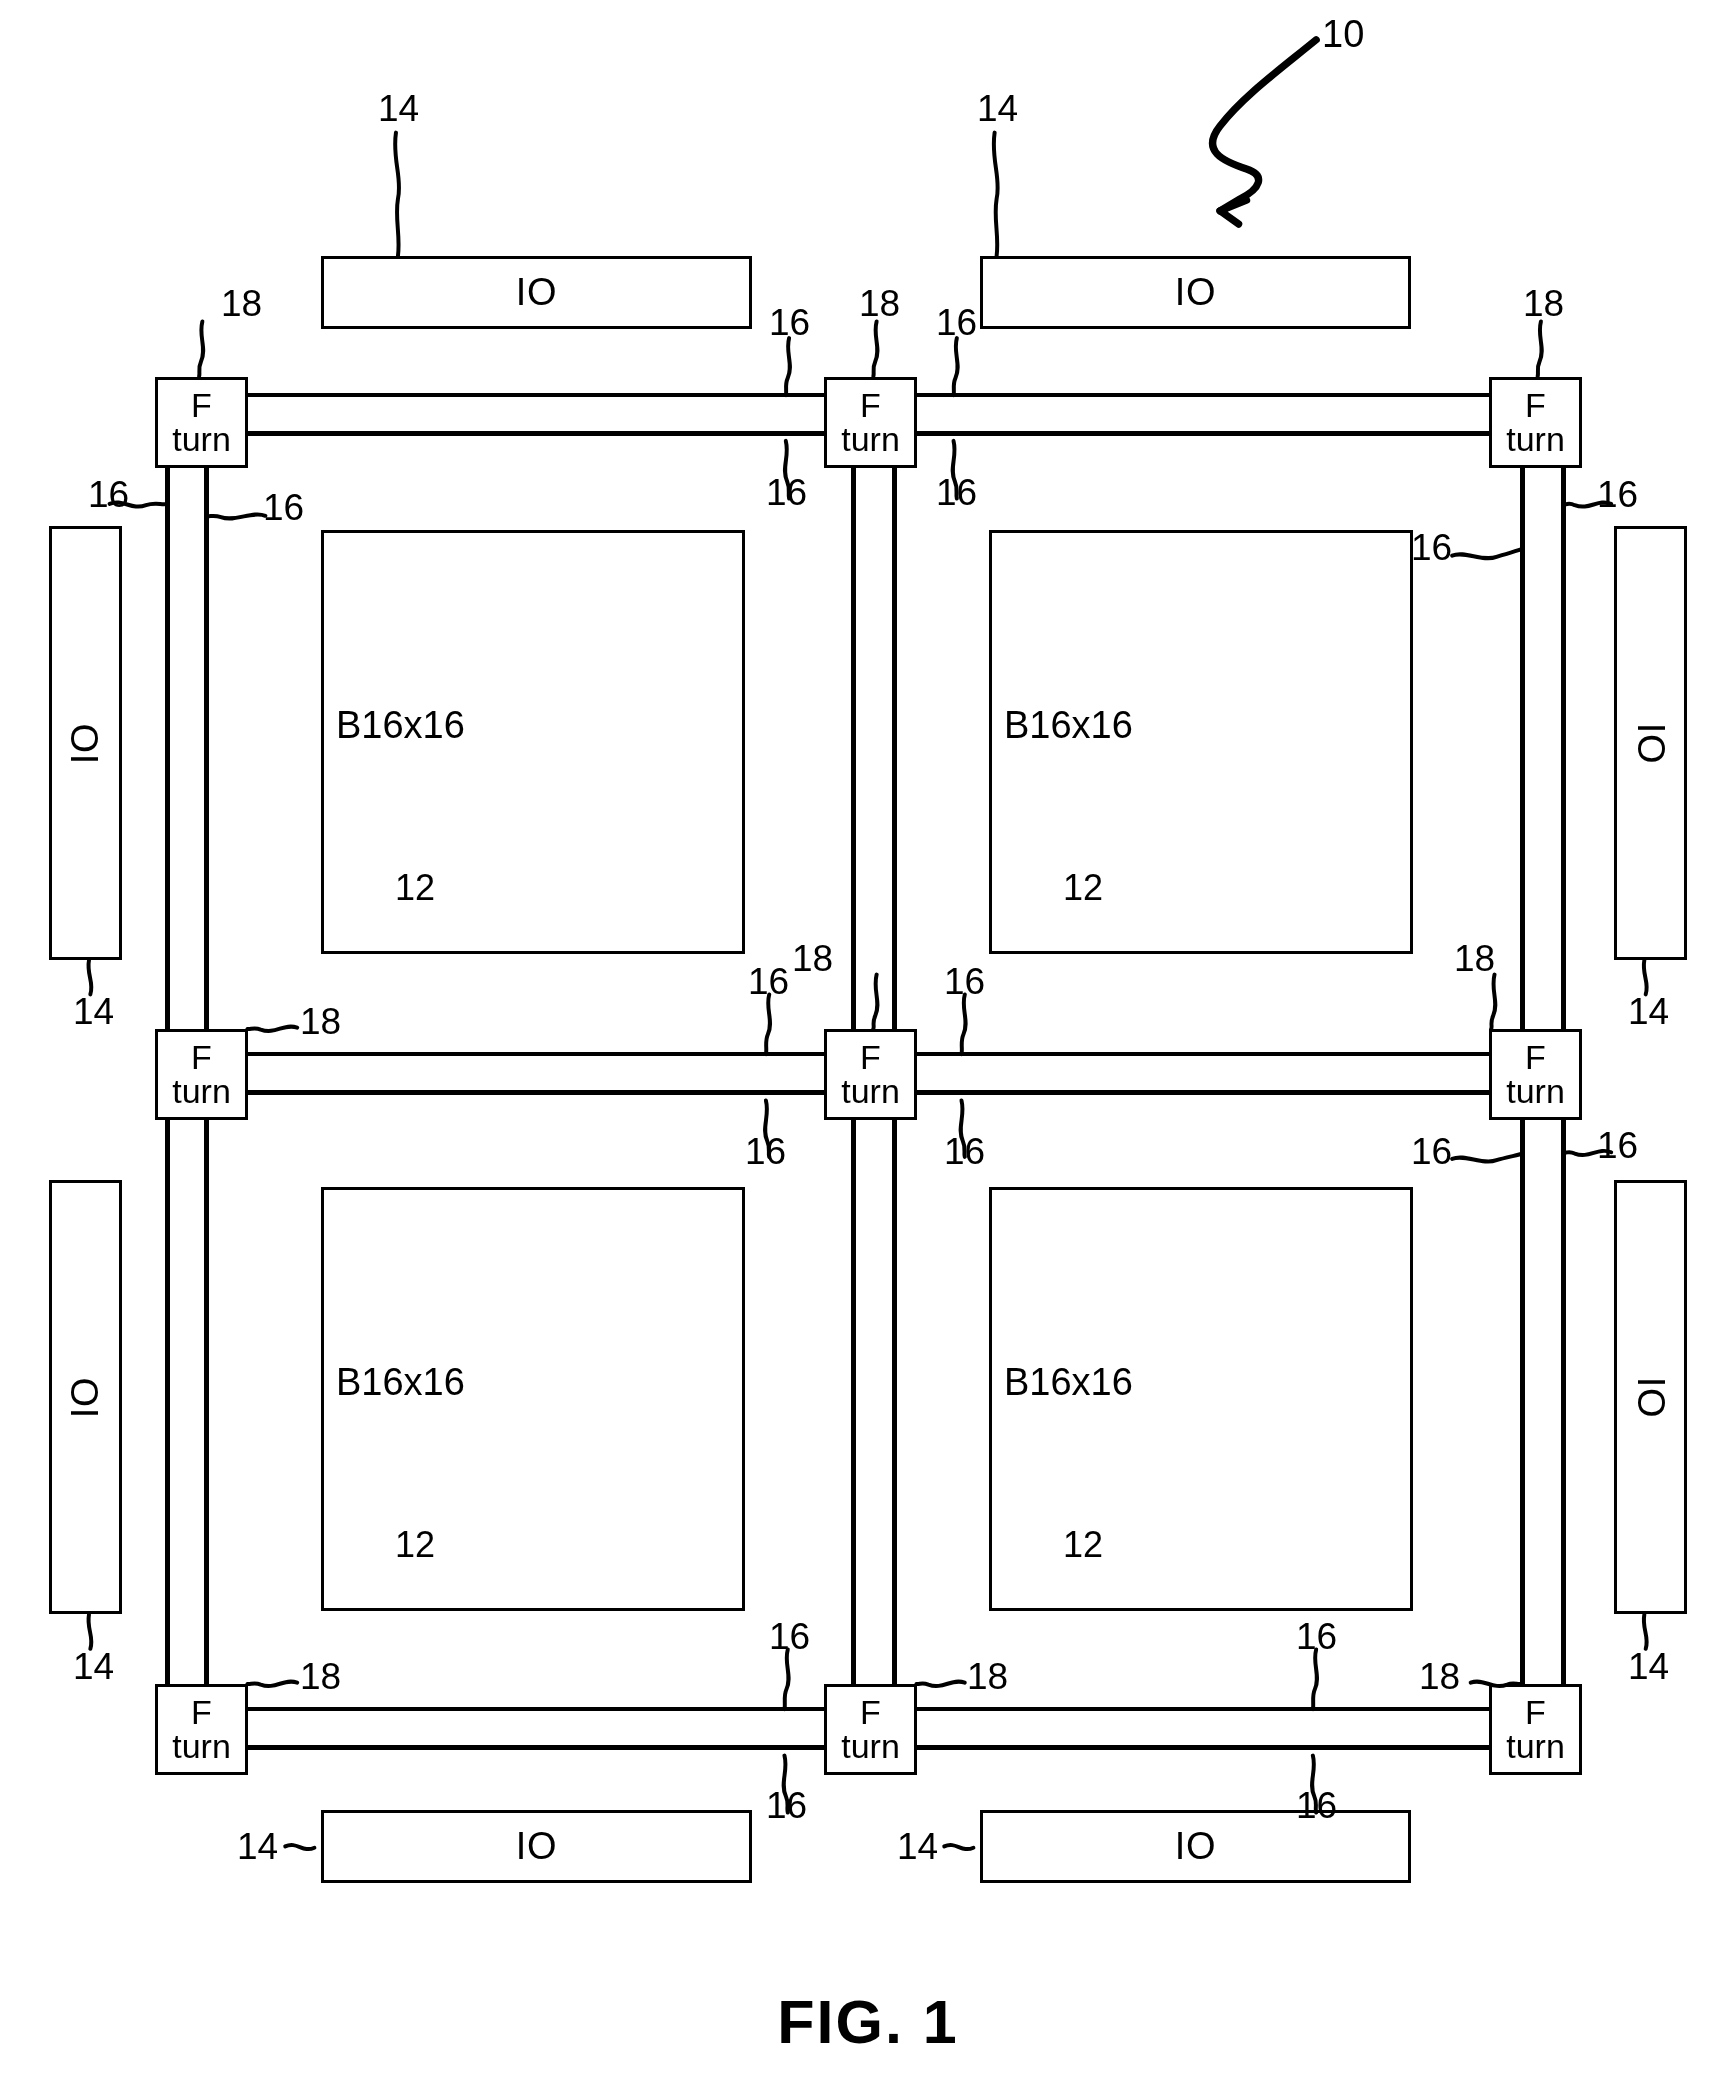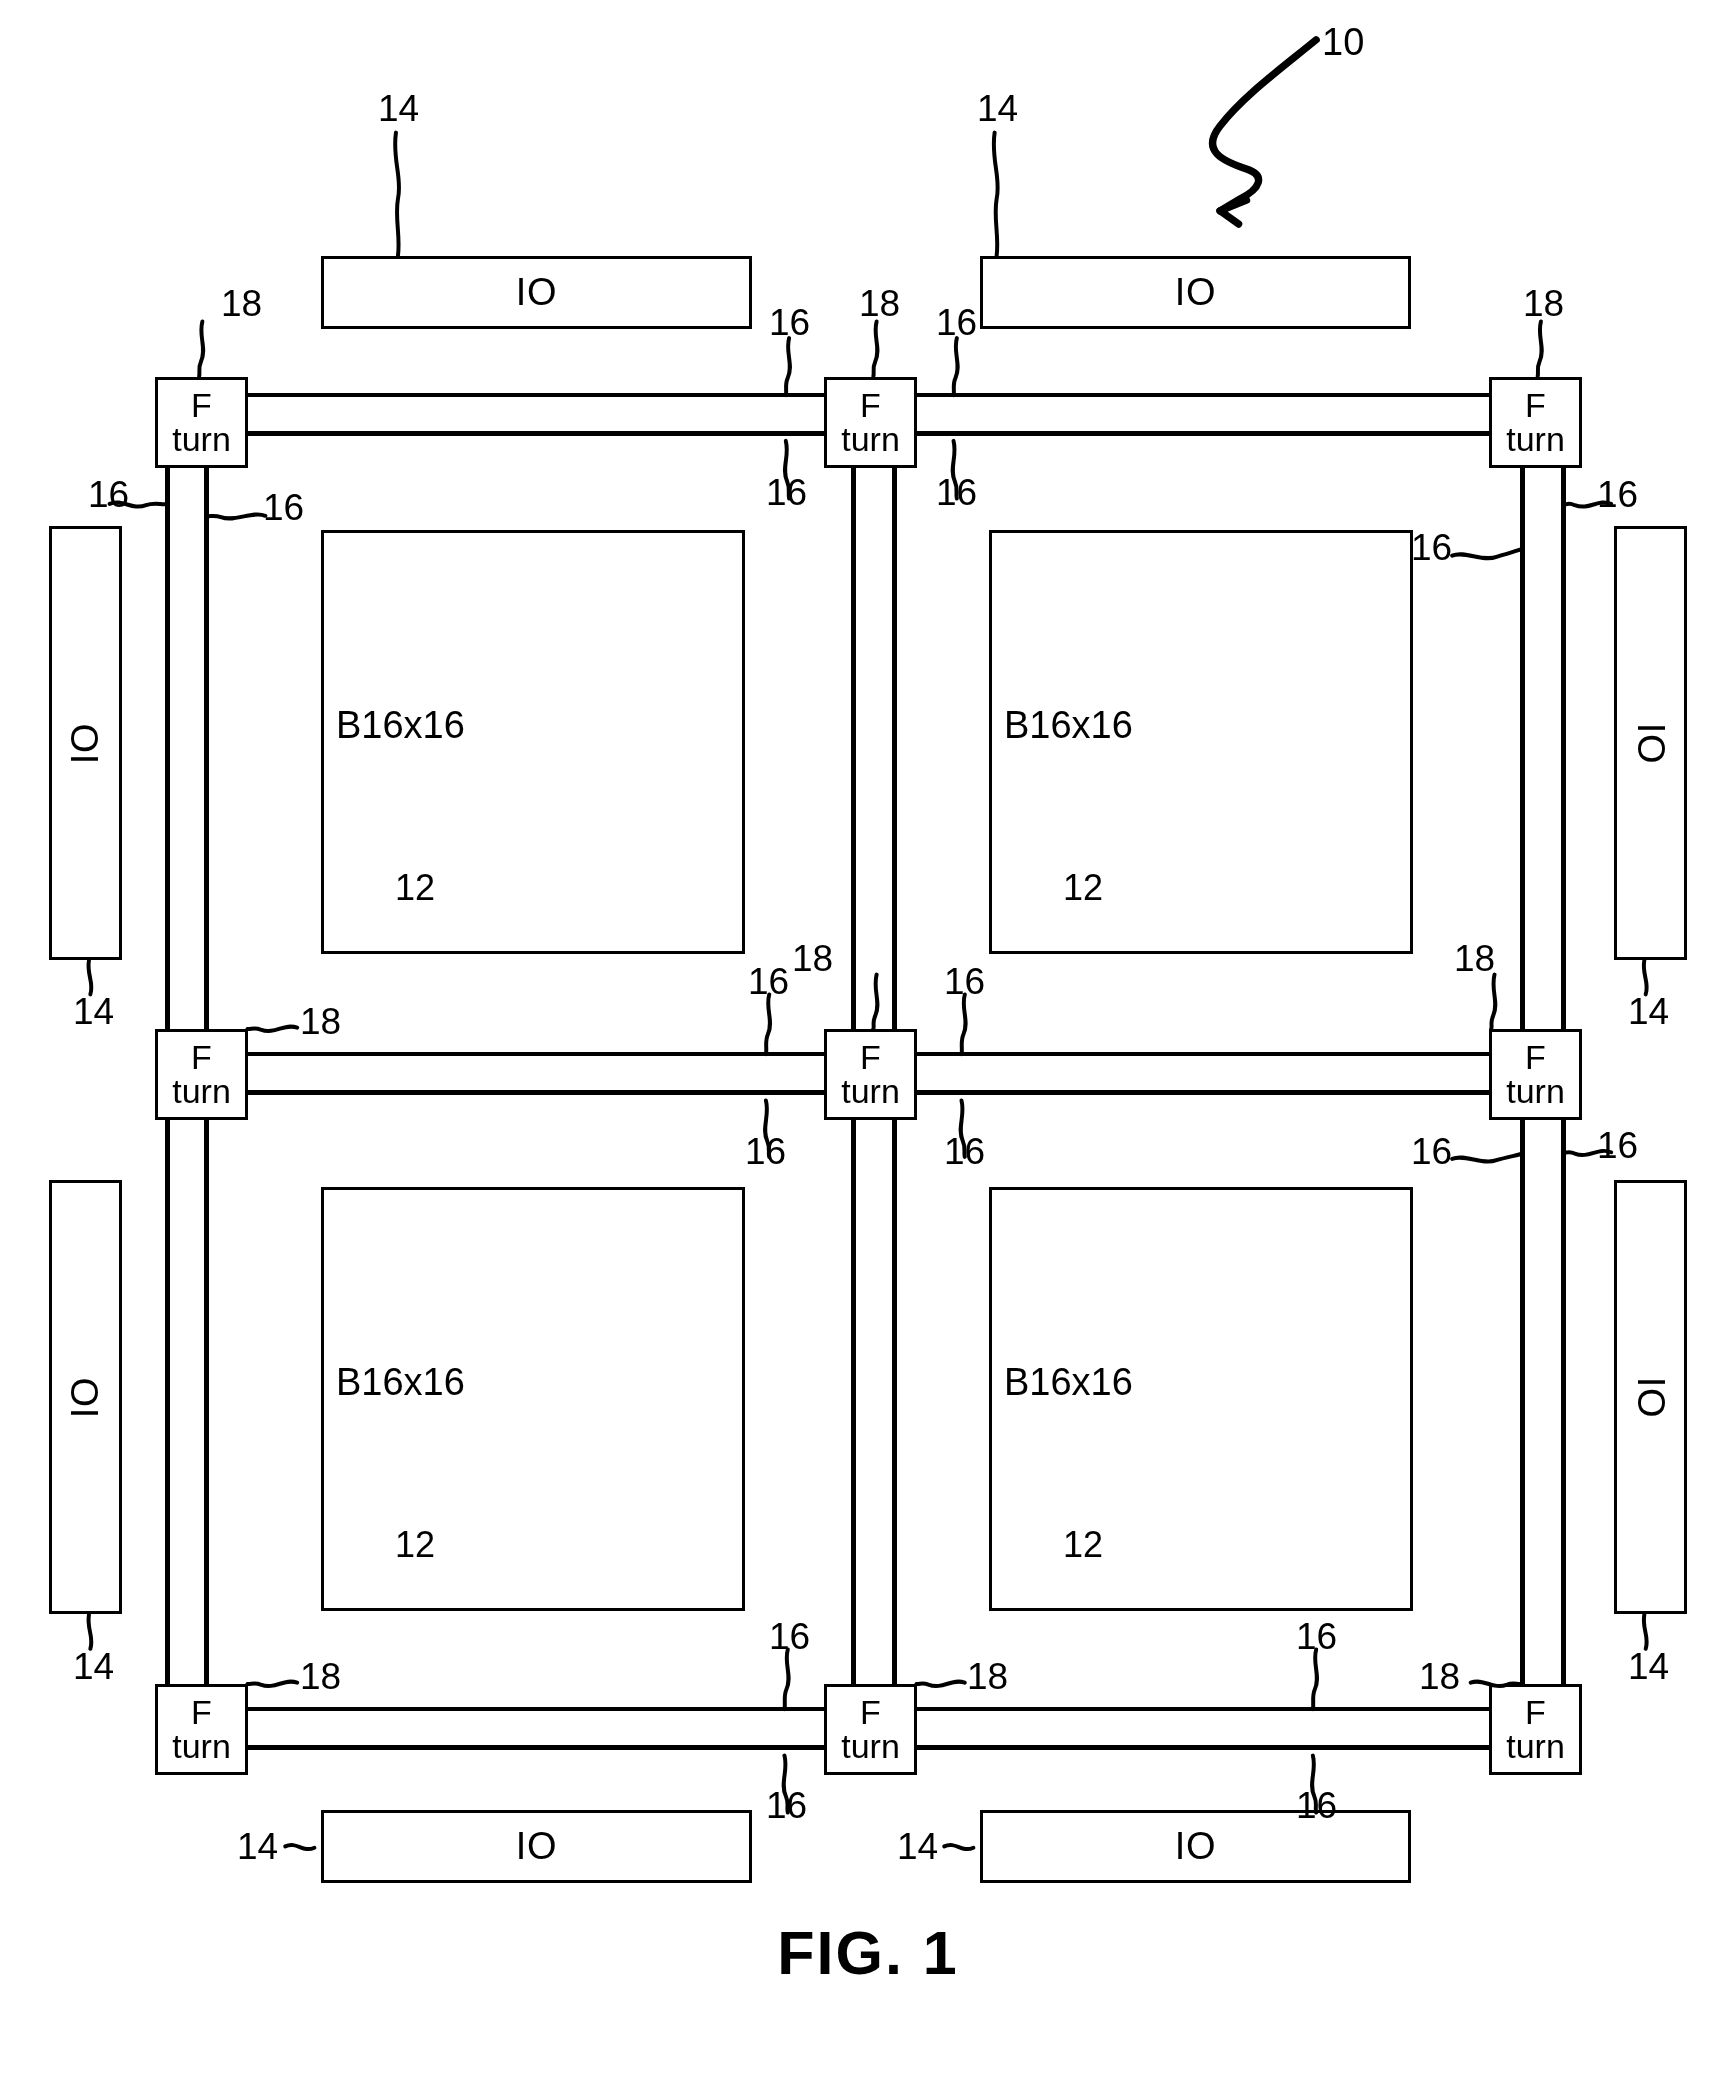--- a/index.html
+++ b/index.html
@@ -23,23 +23,23 @@
   .fturn .l1{font-size:34px;}
   .fturn .l2{font-size:34px;}
 
   .bblk{display:block;}
   .bblk .bname{position:absolute;left:12px;right:0;top:46%;transform:translateY(-50%);
                text-align:left;font-size:38px;}
   .bblk .bref{position:absolute;left:17%;top:80%;font-size:36px;
               text-underline-offset:6px;}
 
   .ref{position:absolute;font-size:37px;line-height:1;white-space:nowrap;}
-  .ref.big{font-size:38px;margin-top:8px;}
-
-  .figcap{position:absolute;left:0;right:0;top:1918px;text-align:center;
+  .ref.big{font-size:38px;}
+
+  .figcap{position:absolute;left:0;right:0;top:1987px;text-align:center;
           font-size:61px;font-weight:bold;letter-spacing:2px;}
 </style>
 </head>
 <body>
 
 <div id="fig">
 
   <svg class="layer" viewBox="0 0 2618 3163" width="1736" height="2097">
     <g stroke="#000" stroke-width="7" fill="none" shape-rendering="crispEdges">
 

